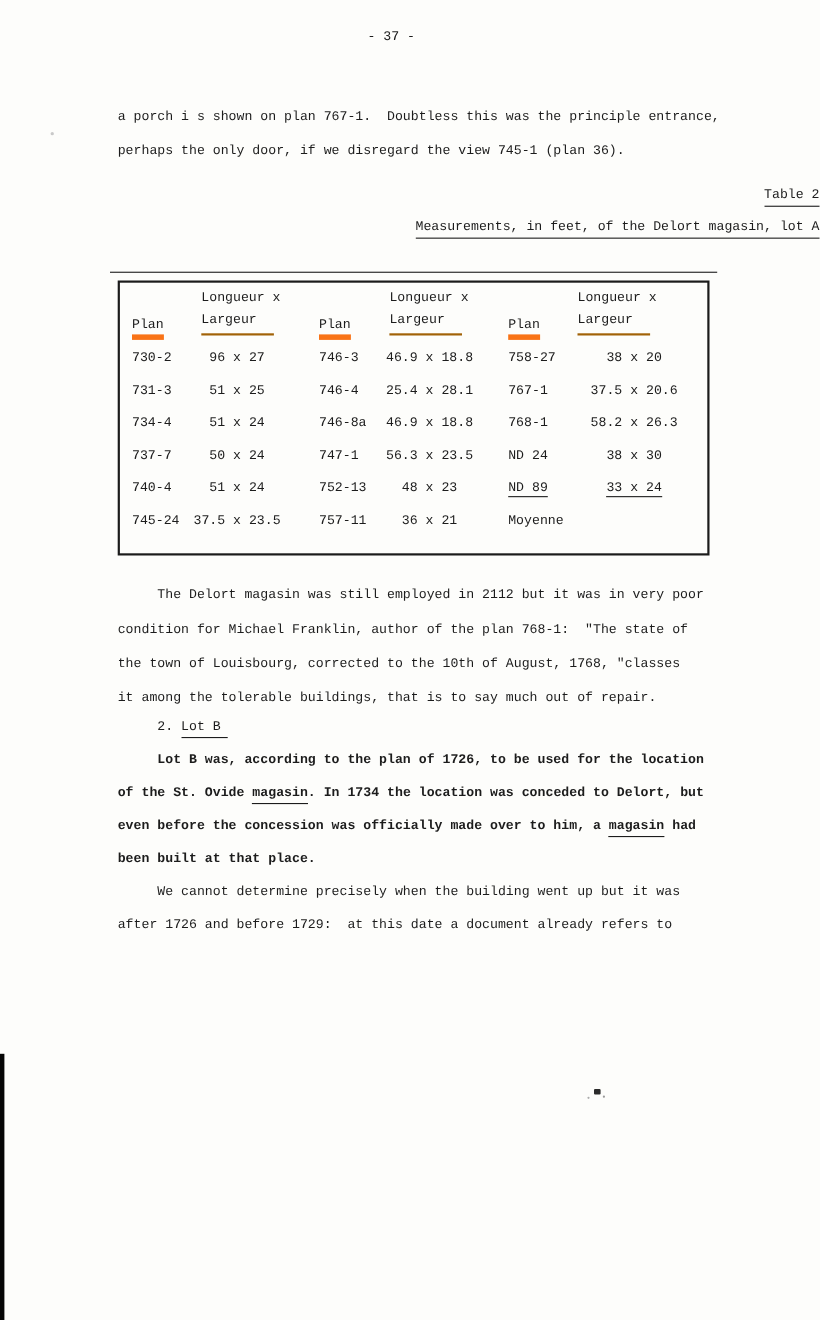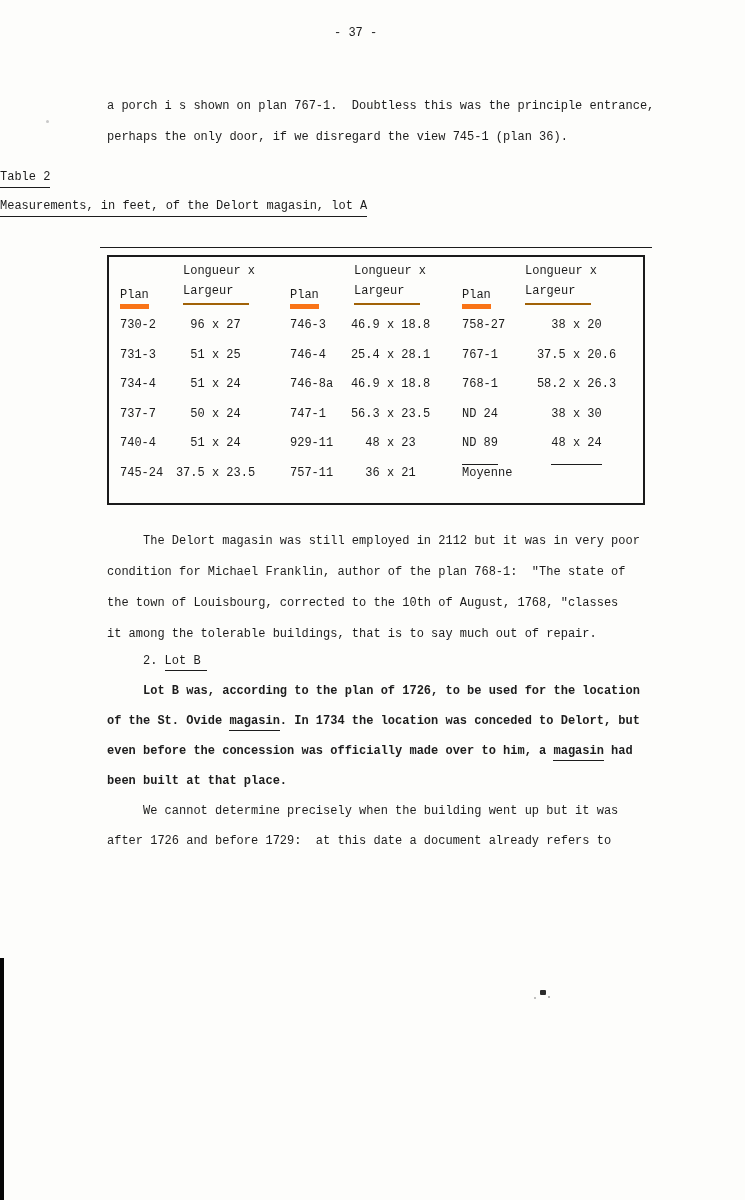--- a/index.html
+++ b/index.html
@@ -22,21 +22,21 @@
 
   
   .para { left:107px; }
   .p1 { top:91px;  line-height:31px; }
   .p2 { top:526px; line-height:31px; }
   .sec2 { top:646px; line-height:31px; }
   .p3 { top:676px; line-height:30px;font-weight:bold; }
   .p4 { top:796px; line-height:30px; }
 
   
-  .center-row { left:0; width:745px; text-align:left; }
+  .center-row { left:0; width:745px; text-align:right; }
   .t-title { top:170px; }
   .t-subtitle { top:199px; }
   .t-title .u, .t-subtitle .u { padding-bottom:3px; }
 
   
   .tbl-toprule { left:100px; top:247px; width:552px; height:1px; background:#1c1c1c; }
   .tbl-box {
     left:107px; top:255px; width:538px; height:250px;
     border:2px solid #1b1b1b;
     box-sizing:border-box;
@@ -50,21 +50,21 @@
   .hcell { }
   .hc1 { padding-left:11px; } .hc3 { padding-left:33px; } .hc5 { padding-left:28px; }
   .hc2 { padding-left:9px; }  .hc4 { padding-left:7px; }  .hc6 { padding-left:5px; }
   .hdr .plan-u { border-bottom:5px solid #f97316; padding-bottom:2px; }
   .hdr .dim-u  { border-bottom:2px solid #a16207; padding-bottom:2px; display:inline-block; padding-right:16px; }
   .rows { margin-top:6px; }
   .row { line-height:29.5px; height:29.5px; }
   .c1 { padding-left:11px; } .c3 { padding-left:33px; } .c5 { padding-left:28px; }
   .c2,.c4,.c6 { text-align:center; }
   .c6 { padding-right:14px; }
-  .row .u { padding-bottom:14px; }
+  .row .u { padding-bottom:1px; }
 
   
   .edge-bar { left:0; top:958px; width:4px; height:242px; background:#060606; }
   .speck  { left:540px; top:990px; width:6px; height:5px; background:#2b2b2b; border-radius:1px; }
   .speck2 { left:548px; top:996px; width:2px; height:2px; background:#9a9a9a; border-radius:50%; }
   .speck3 { left:534px; top:997px; width:2px; height:2px; background:#ababab; border-radius:50%; }
   .fleck  { left:46px;  top:120px; width:3px; height:3px; background:#c9c9c9; border-radius:50%; }
 </style>
 </head>
 <body>
@@ -136,24 +136,24 @@
         <div class="c1">737-7</div>
         <div class="c2">50 x 24</div>
         <div class="c3">747-1</div>
         <div class="c4">56.3 x 23.5</div>
         <div class="c5">ND 24</div>
         <div class="c6">38 x 30</div>
       </div>
       <div class="grid row">
         <div class="c1">740-4</div>
         <div class="c2">51 x 24</div>
-        <div class="c3">929-11</div>
+        <div class="c3">752-13</div>
         <div class="c4">48 x 23</div>
         <div class="c5"><span class="u">ND 89</span></div>
-        <div class="c6"><span class="u">48 x 24</span></div>
+        <div class="c6"><span class="u">33 x 24</span></div>
       </div>
       <div class="grid row">
         <div class="c1">745-24</div>
         <div class="c2">37.5 x 23.5</div>
         <div class="c3">757-11</div>
         <div class="c4">36 x 21</div>
         <div class="c5">Moyenne</div>
       </div>
     </div>
   </div>

